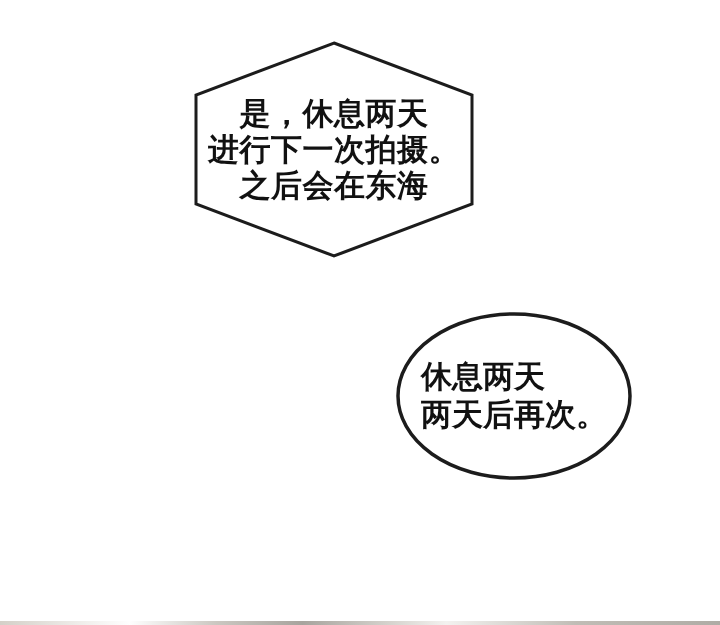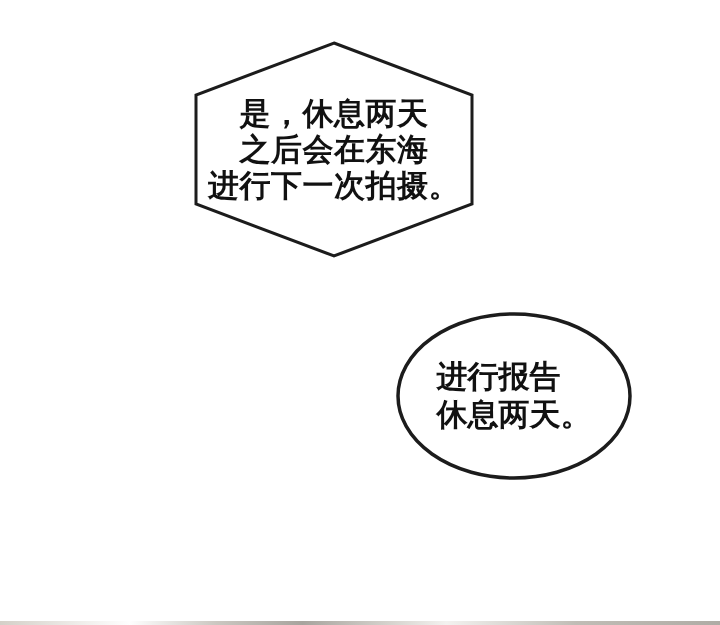--- a/index.html
+++ b/index.html
@@ -87,31 +87,31 @@
 <div class="panel">
 
   <div class="next-panel-strip"></div>
 
   <div class="bubble bubble-hex-top">
     <svg width="282" height="217" viewBox="0 0 282 217">
       <polygon points="141,2 279,54 279,163 141,215 3,163 3,54" fill="#ffffff" stroke-width="3" stroke-linejoin="miter" stroke="#1c1c1c"></polygon>
     </svg>
     <div class="bubble-text">
       <div>是，休息两天</div>
+      <div>进行下一次拍摄。</div>
       <div>之后会在东海</div>
-      <div>进行下一次拍摄。</div>
     </div>
   </div>
 
   <div class="bubble bubble-oval">
     <svg width="240" height="172" viewBox="0 0 240 172">
       <ellipse cx="120" cy="86" rx="116" ry="82" fill="#ffffff" stroke-width="3.5" stroke="#1c1c1c"></ellipse>
     </svg>
     <div class="bubble-text">
       <div class="lines">
-        <div>进行报告</div>
-        <div>休息两天。</div>
+        <div>休息两天</div>
+        <div>两天后再次。</div>
       </div>
     </div>
   </div>
 
 
 </div>
 
 </body></html>

